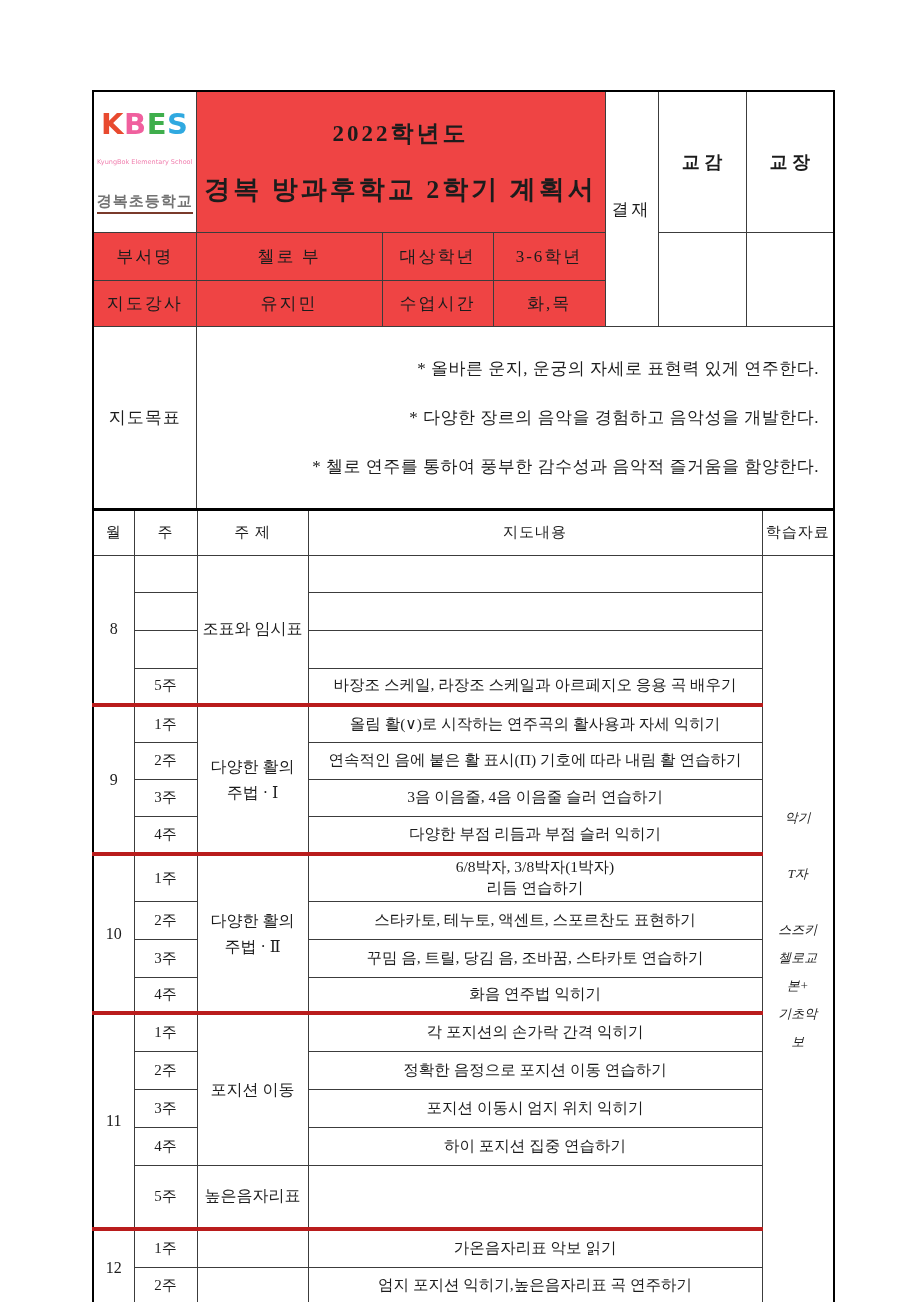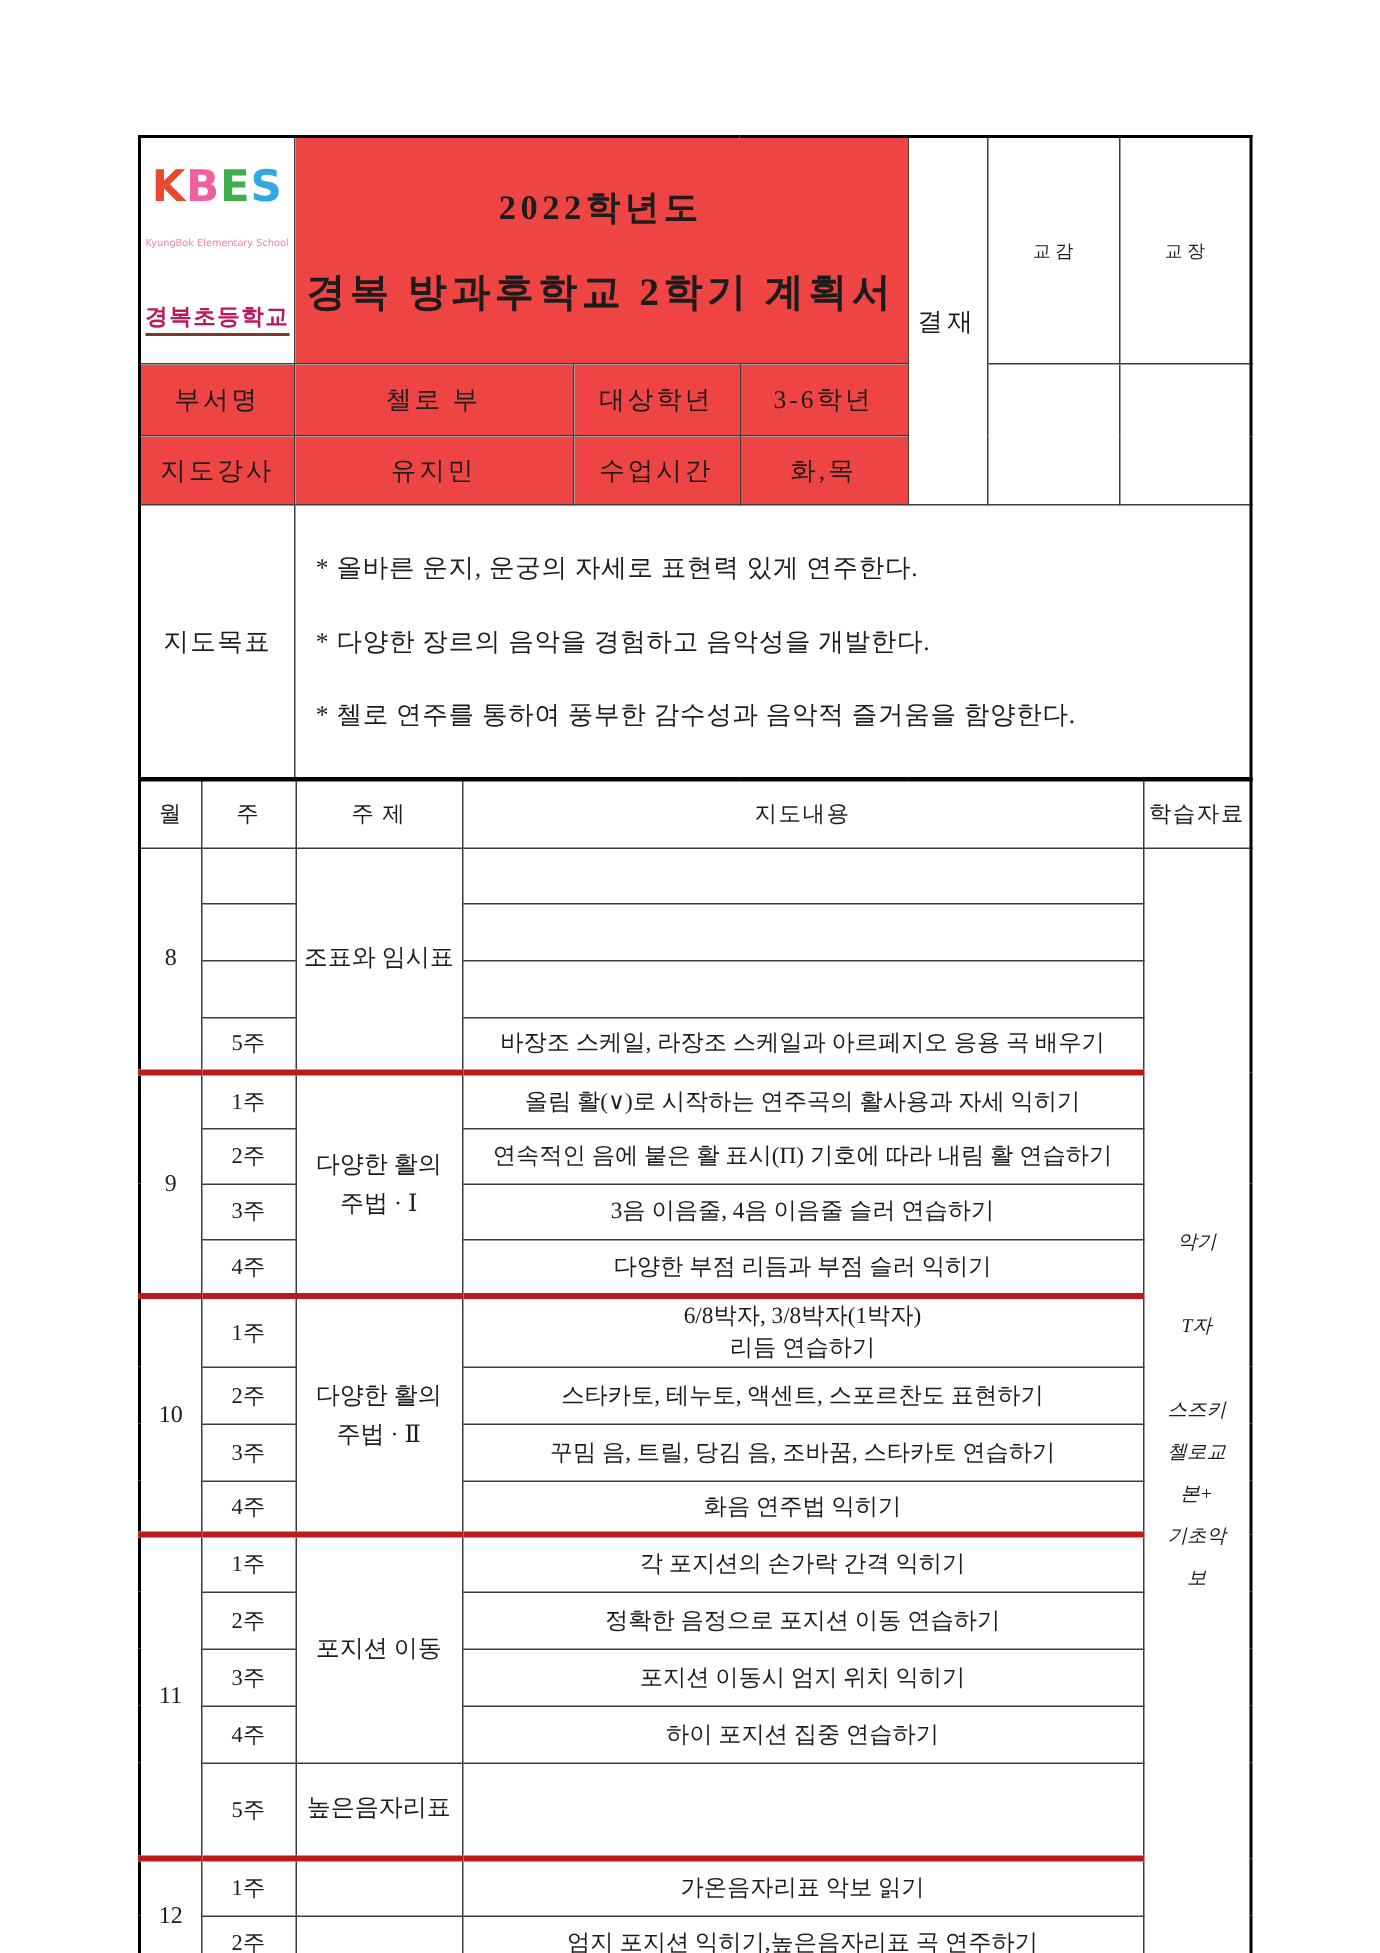--- a/index.html
+++ b/index.html
@@ -27,32 +27,32 @@
 
   
   tr.hr1 { height: 82px; }
   tr.hr2 { height: 48px; }
   tr.hr3 { height: 46px; }
   tr.hr4 { height: 122px; }
 
   .logo-cell { background: #ffffff; }
   .kbes { font-family: "DejaVu Sans", sans-serif; font-weight: bold; font-size: 29px; line-height: 1; letter-spacing: 0.5px; }
   .logo-sub { font-family: "DejaVu Sans", sans-serif; font-size: 6.5px; color: #F07FAE; margin-top: 1px; }
-  .logo-kr { display: inline-block; font-size: 15px; font-weight: bold; color: #be185d; border-bottom: 2px solid #7A3A2B; padding-bottom: 1px; margin-top: 18px; letter-spacing: 1px; }
+  .logo-kr { display: inline-block; font-size: 15px; font-weight: bold; color: #737373; border-bottom: 2px solid #7A3A2B; padding-bottom: 1px; margin-top: 8px; letter-spacing: 1px; }
 
   .title-cell div { font-weight: bold; letter-spacing: 3px; }
   .title-line1 { font-size: 23px; }
   .title-line2 { font-size: 26px; margin-top: 5px; }
 
   .flabel, .fvalue { font-size: 17px; letter-spacing: 2px; }
   .appr-label { font-size: 17px; letter-spacing: 3px; }
-  .appr-head { font-size: 12px; font-weight: normal; height: 82px; }
+  .appr-head { font-size: 18px; font-weight: bold; height: 82px; }
 
   .goal-label { font-size: 17px; letter-spacing: 1px; }
-  .goal-body { text-align: left; padding: 8px 14px; }
+  .goal-body { text-align: right; padding: 8px 14px; }
   .goal-line { font-size: 17px; line-height: 31px; letter-spacing: 0.5px; }
 
   
   .main thead tr { height: 45px; }
   .main th { font-weight: normal; font-size: 15px; letter-spacing: 1px; }
   td.month { font-size: 16px; }
   td.week { font-size: 15px; }
   td.theme { font-size: 16px; line-height: 26px; }
   td.content { font-size: 15.5px; }
   td.materials { font-size: 13px; line-height: 28px; font-style: italic; }

